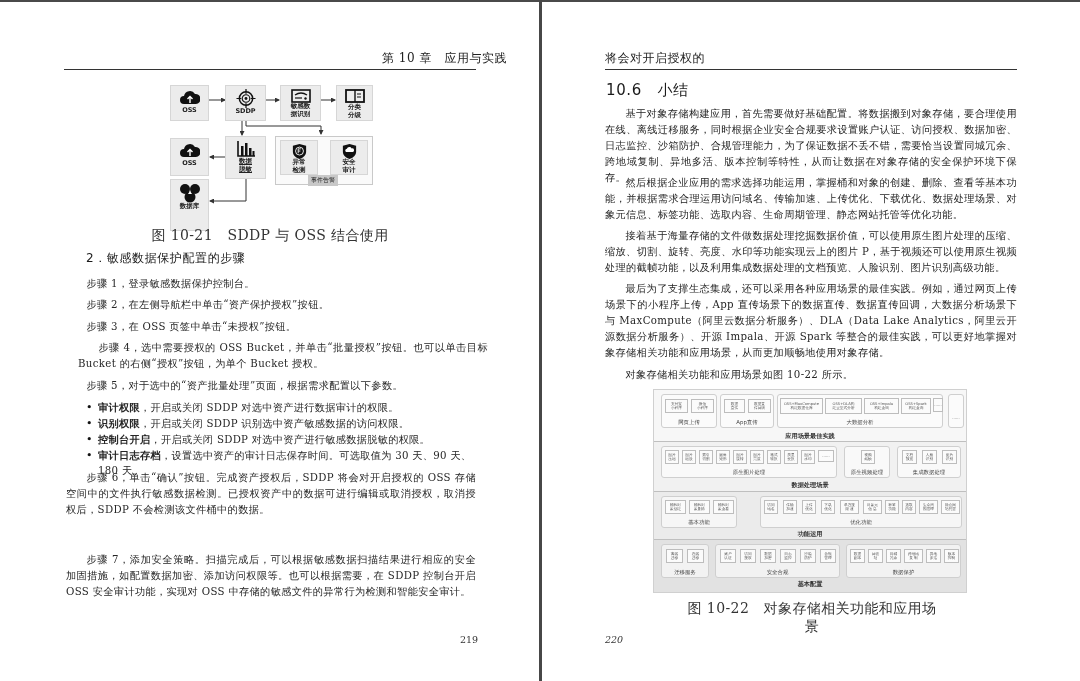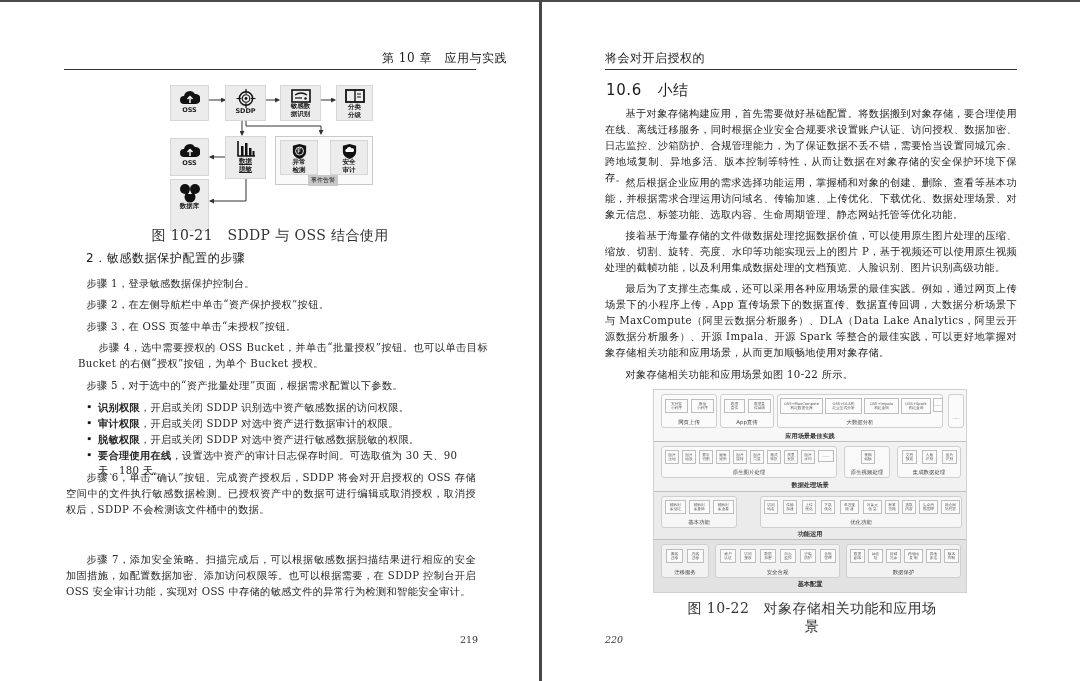--- a/index.html
+++ b/index.html
@@ -160,24 +160,24 @@
 
   <div class="h2" style="left:86px; top:248px;">2．敏感数据保护配置的步骤</div>
 
   <div class="para indent" style="left:66px; top:274px; width:410px;">步骤 1，登录敏感数据保护控制台。</div>
   <div class="para indent" style="left:66px; top:295px; width:410px;">步骤 2，在左侧导航栏中单击“资产保护授权”按钮。</div>
   <div class="para indent" style="left:66px; top:317px; width:410px;">步骤 3，在 OSS 页签中单击“未授权”按钮。</div>
   <div class="para indent" style="left:66px; top:338px; width:410px;margin-left:12px;">步骤 4，选中需要授权的 OSS Bucket，并单击“批量授权”按钮。也可以单击目标 Bucket 的右侧“授权”按钮，为单个 Bucket 授权。</div>
   <div class="para indent" style="left:66px; top:376px; width:410px;">步骤 5，对于选中的“资产批量处理”页面，根据需求配置以下参数。</div>
 
   <ul class="bullets" style="left:84px; top:398px; width:392px;">
+    <li><span class="bold">审计权限</span><span>，开启或关闭 SDDP 对选中资产进行数据审计的权限。</span></li>
     <li><span class="bold">识别权限</span><span>，开启或关闭 SDDP 识别选中资产敏感数据的访问权限。</span></li>
-    <li><span class="bold">审计权限</span><span>，开启或关闭 SDDP 对选中资产进行数据审计的权限。</span></li>
-    <li><span class="bold">脱敏权限</span><span>，开启或关闭 SDDP 对选中资产进行敏感数据脱敏的权限。</span></li>
-    <li><span class="bold">要合理使用在线</span><span>，设置选中资产的审计日志保存时间。可选取值为 30 天、90 天、180 天。</span></li>
+    <li><span class="bold">控制台开启</span><span>，开启或关闭 SDDP 对选中资产进行敏感数据脱敏的权限。</span></li>
+    <li><span class="bold">审计日志存档</span><span>，设置选中资产的审计日志保存时间。可选取值为 30 天、90 天、180 天。</span></li>
   </ul>
 
   <div class="para indent" style="left:66px; top:468px; width:410px;">步骤 6，单击“确认”按钮。完成资产授权后，SDDP 将会对开启授权的 OSS 存储空间中的文件执行敏感数据检测。已授权资产中的数据可进行编辑或取消授权，取消授权后，SDDP 不会检测该文件桶中的数据。</div>
   <div class="para indent" style="left:66px; top:550px; width:410px;">步骤 7，添加安全策略。扫描完成后，可以根据敏感数据扫描结果进行相应的安全加固措施，如配置数据加密、添加访问权限等。也可以根据需要，在 SDDP 控制台开启 OSS 安全审计功能，实现对 OSS 中存储的敏感文件的异常行为检测和智能安全审计。</div>
 
   <div class="pagenum" style="left:460px;">219</div>
 </div>
 
 <div class="spine"></div>
 

